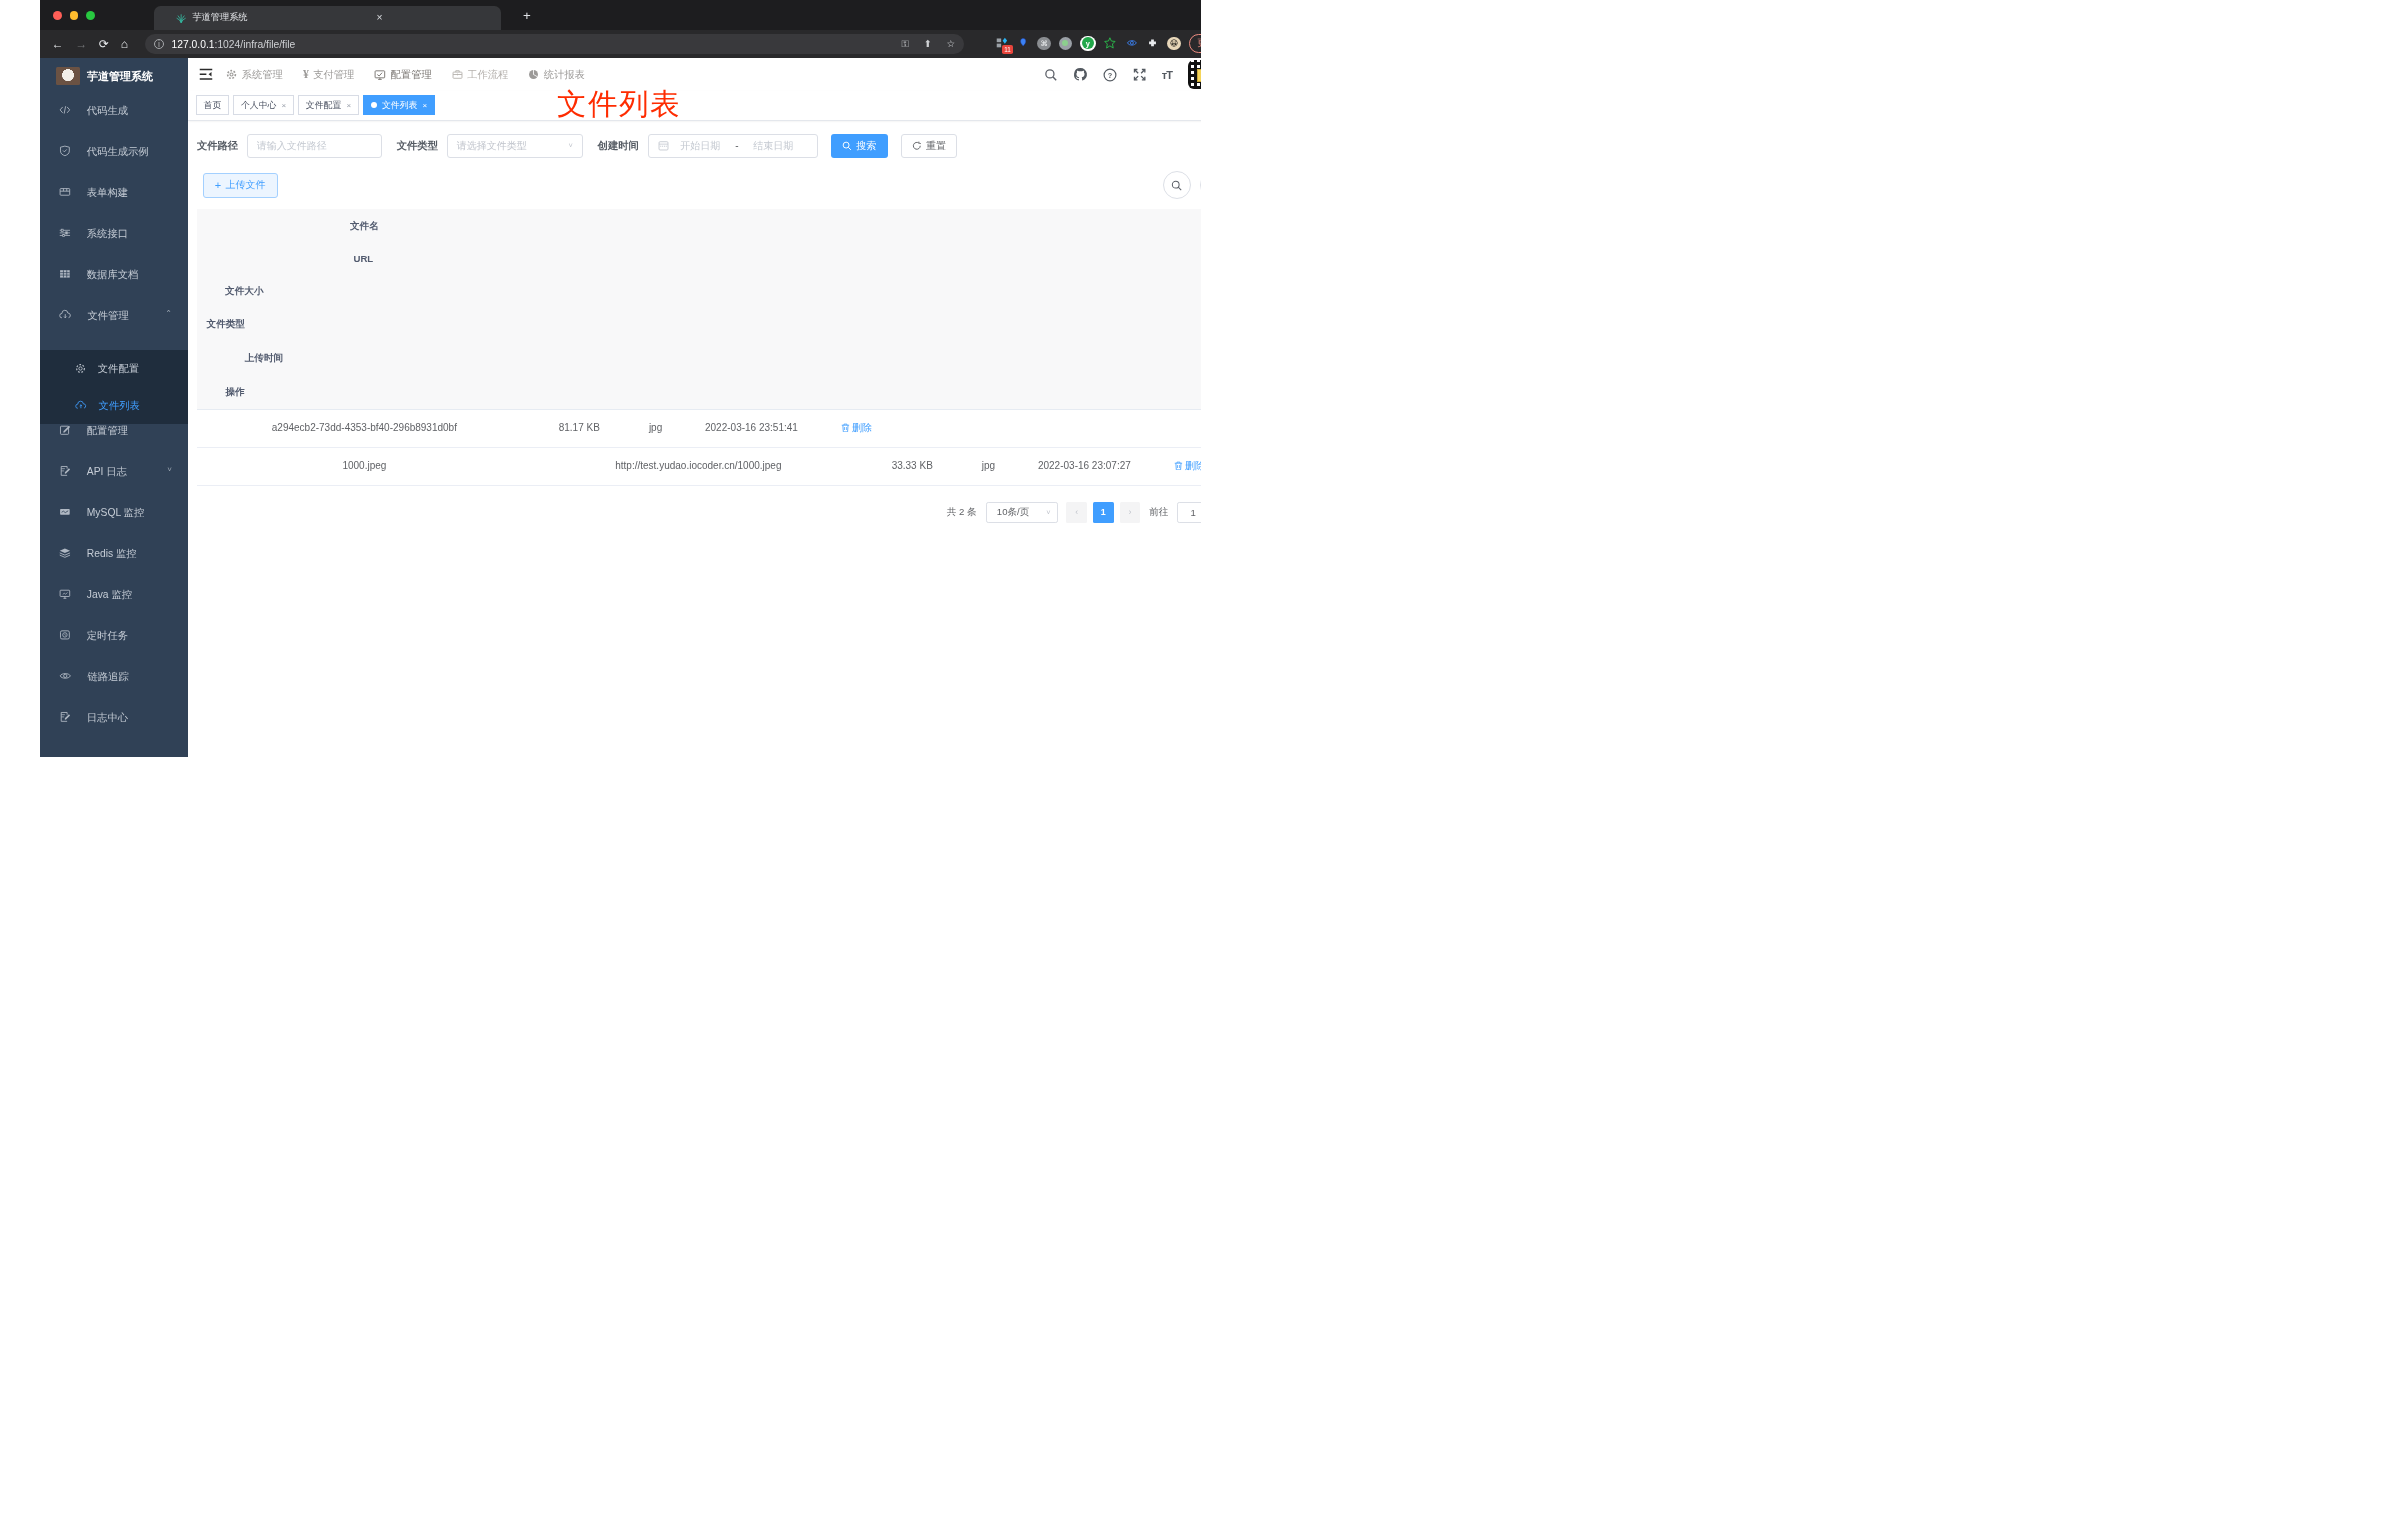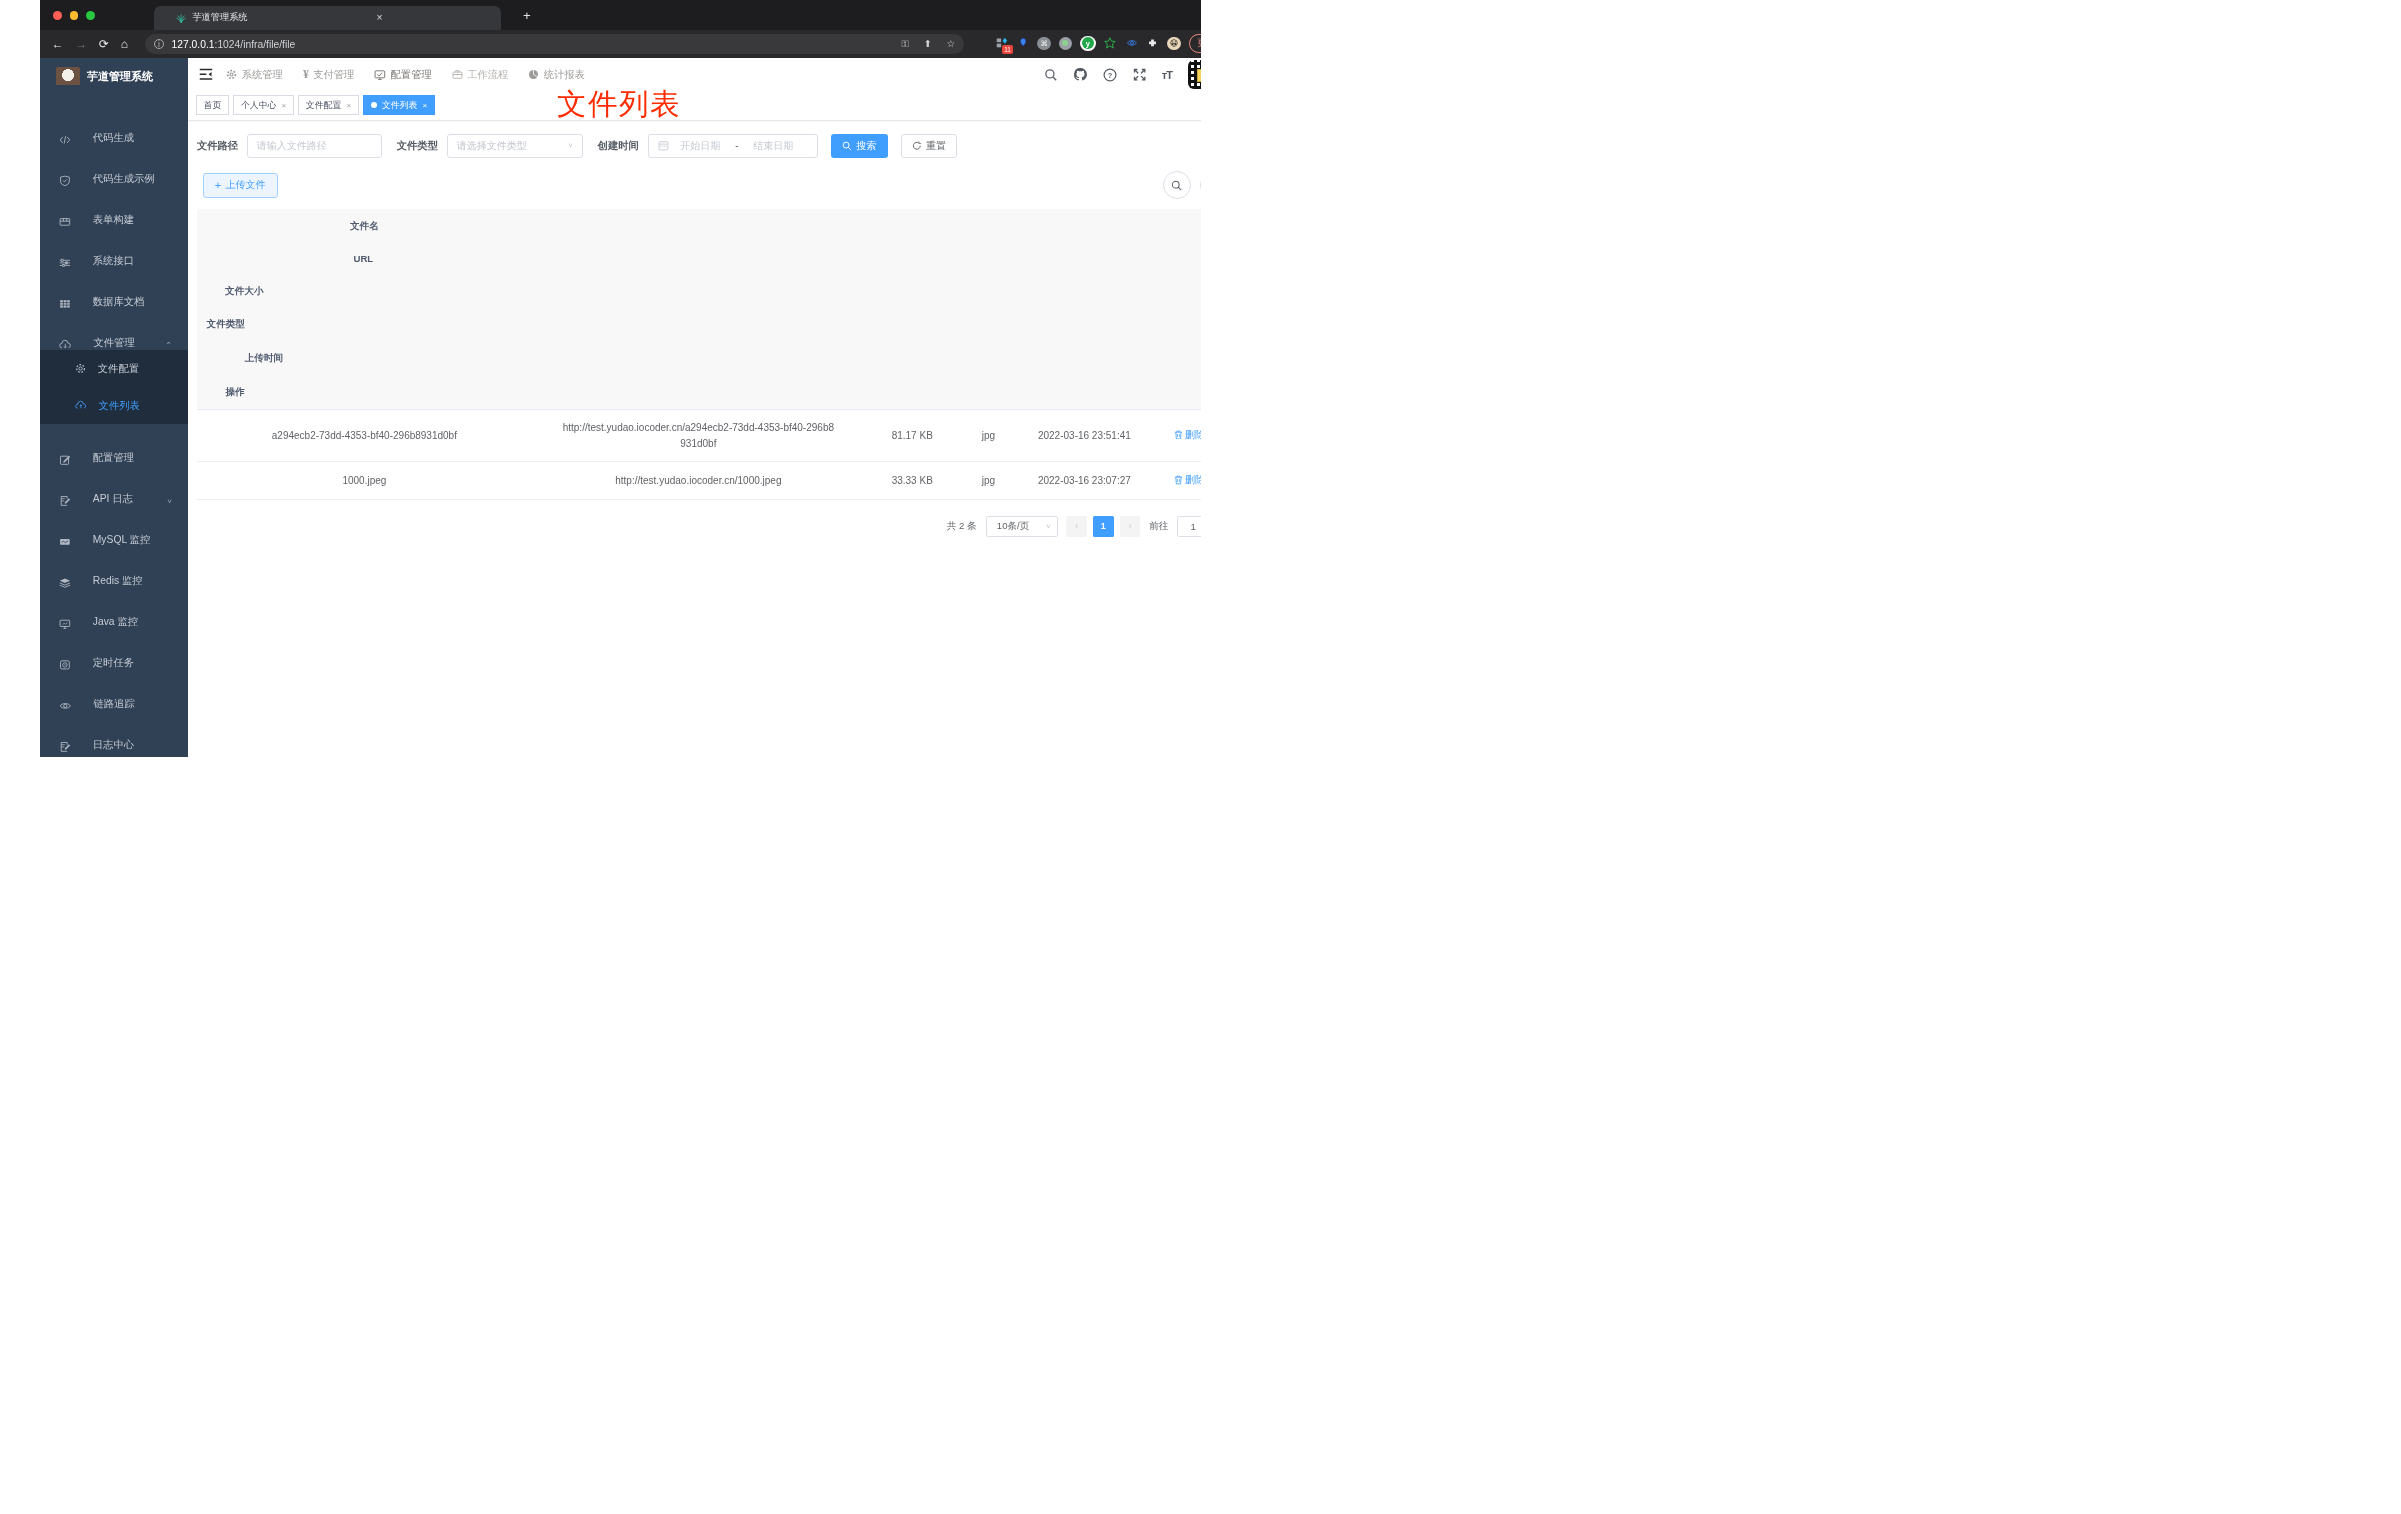--- a/index.html
+++ b/index.html
@@ -32,21 +32,21 @@
   .kebab i { width:2.2px; height:2.2px; border-radius:50%; background:#ec8b80; }
 
   
   .app { position:absolute; left:0; top:58px; width:100%; height:699px; display:flex; background:#fff; }
   .sidebar { width:148px; background:#304156; height:100%; flex:0 0 auto; overflow:hidden; }
   .logo-row { display:flex; align-items:center; gap:7.4px; padding:8.9px 7.4px 8.9px 16px; }
   .logo-img { width:23.6px; height:18.4px; border-radius:1.5px; flex:0 0 auto;
     background: radial-gradient(circle at 50% 45%, #f3efe9 0 38%, #6b5243 39% 100%); }
   .logo-title { color:#fff; font-size:11px; font-weight:700; white-space:nowrap; }
   .smenu { margin-top:10.3px; }
-  .sitem { height:41px; display:flex; align-items:flex-end; gap:22px; padding-left:19px; color:#c6cdd6; font-size:10.3px; cursor:pointer; position:relative; }
+  .sitem { height:41px; display:flex; align-items:flex-start; gap:16px; padding-left:19px; color:#c6cdd6; font-size:10.3px; cursor:pointer; position:relative; }
   .sitem svg { flex:0 0 auto; opacity:.85; }
   .sitem .caret { position:absolute; right:16px; font-size:8px; color:#9aa5b1; }
   .subwrap { background:#1f2d3d; }
   .subitem { height:37px; display:flex; align-items:center; gap:11.8px; padding-left:35px; color:#c6cdd6; font-size:10.3px; cursor:pointer; }
   .subitem.active { color:#409eff; }
 
   .main { flex:1; display:flex; flex-direction:column; min-width:0; position:relative; }
   .navbar { height:33px; display:flex; align-items:center; background:#fff; flex:0 0 auto; }
   .fold { margin:0 13.3px 0 11px; color:#2b2b2b; }
   .topmenu { display:flex; align-items:center; gap:20px; }
@@ -474,21 +474,20 @@
           <div class="thead">
             <div class="th c-name">文件名</div>
             <div class="th c-url">URL</div>
             <div class="th c-size">文件大小</div>
             <div class="th c-type">文件类型</div>
             <div class="th c-time">上传时间</div>
             <div class="th c-act">操作</div>
           </div>
           <div class="tr">
             <div class="td c-name">a294ecb2-73dd-4353-bf40-296b8931d0bf</div>
-            <div class="td c-url" style="padding-left:29.5px;padding-right:29.5px">http://test.yudao.iocoder.cn/a294ecb2-73dd-4353-bf40-296b8931d0bf</div>
             <div class="td c-size">81.17 KB</div>
             <div class="td c-type">jpg</div>
             <div class="td c-time">2022-03-16 23:51:41</div>
             <div class="td c-act">
               <span class="del-link">
                 <svg width="8.9" height="9.6" viewBox="0 0 12 13">
                     <path d="M1 3h10M4 3V1.5h4V3M2.5 3l.6 9h5.8l.6-9" stroke="#409eff" stroke-width="1.1" fill="none"></path>
                     <path d="M4.7 5.5v4M7.3 5.5v4" stroke="#409eff" stroke-width="1"></path>
                   </svg>
                 <span>删除</span>

